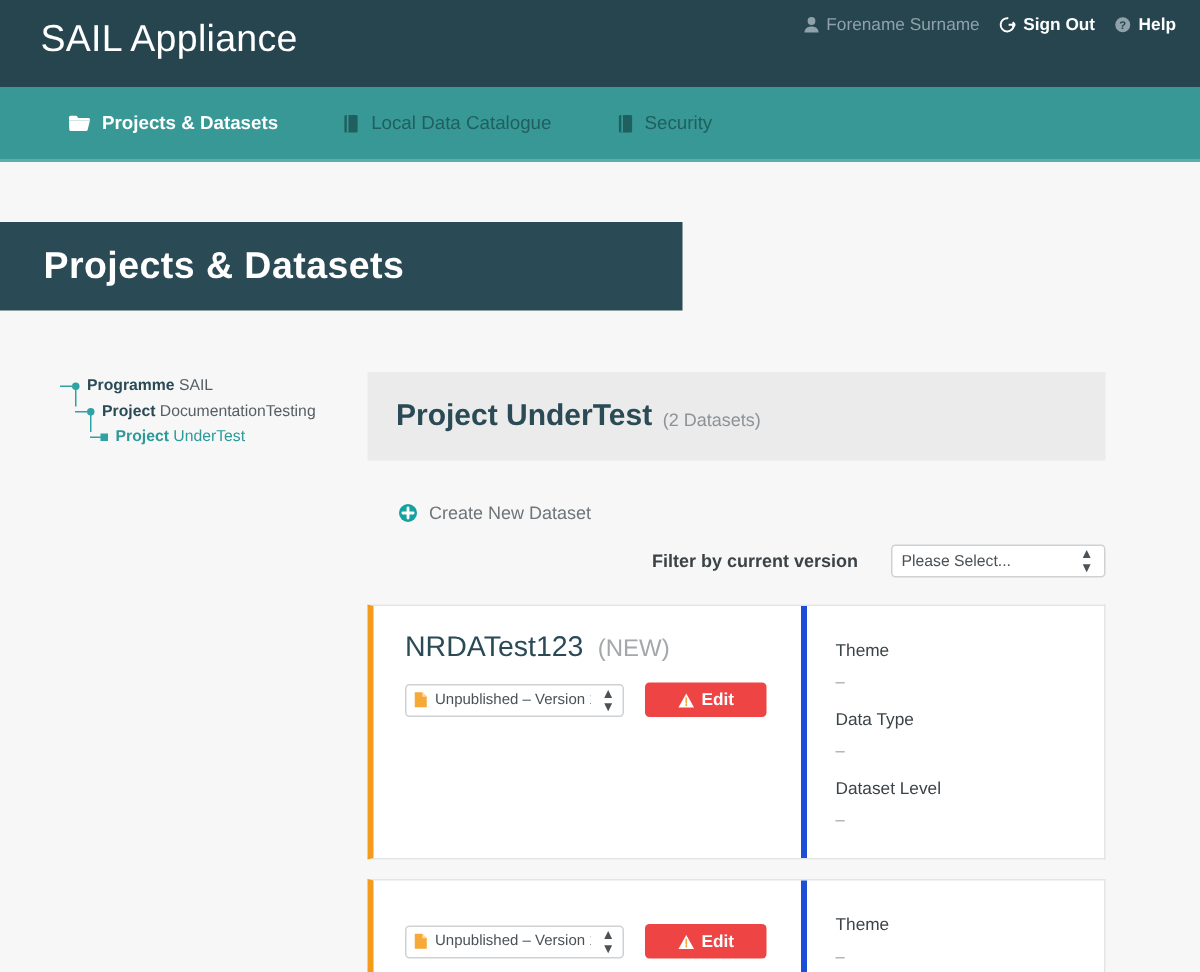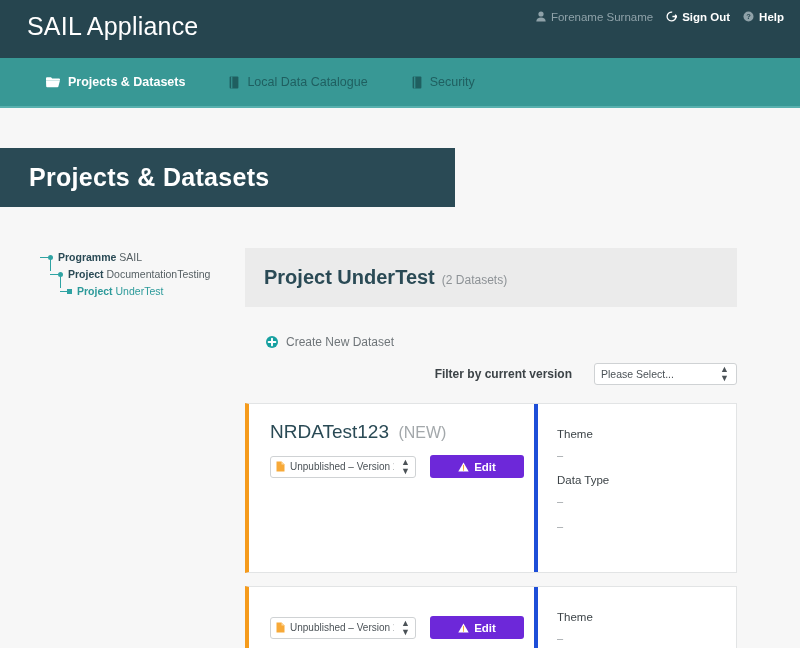--- a/index.html
+++ b/index.html
@@ -231,22 +231,22 @@
     overflow: hidden;
     text-overflow: clip;
     max-width: 104px;
     display: inline-block;
   }
   .ver-select .stepper {
     position: absolute; right: 5px;
     font-size: 9px; color: #4b5257; line-height: 1;
   }
   .edit-btn {
-    width: 94px; height: 23px;
-    background: #6d28d9;
+    width: 81px; height: 23px;
+    background: #ef4444;
     border: none;
     border-radius: 3px;
     color: #ffffff;
     font-size: 11.5px;
     font-weight: bold;
     display: flex;
     align-items: center;
     justify-content: center;
     gap: 5px;
     cursor: pointer;
@@ -419,20 +419,21 @@
       <div class="card-right">
         <div class="meta-field">
           <div class="meta-label">Theme</div>
           <div class="meta-value">–</div>
         </div>
         <div class="meta-field">
           <div class="meta-label">Data Type</div>
           <div class="meta-value">–</div>
         </div>
         <div class="meta-field">
+          <div class="meta-label">Dataset Level</div>
           <div class="meta-value">–</div>
         </div>
       </div>
     </div>
 
     <div class="card" style="margin-top:13px;">
       <div class="card-left">
         <div class="ds-controls">
           <div class="ver-select">
             <span class="ico">

